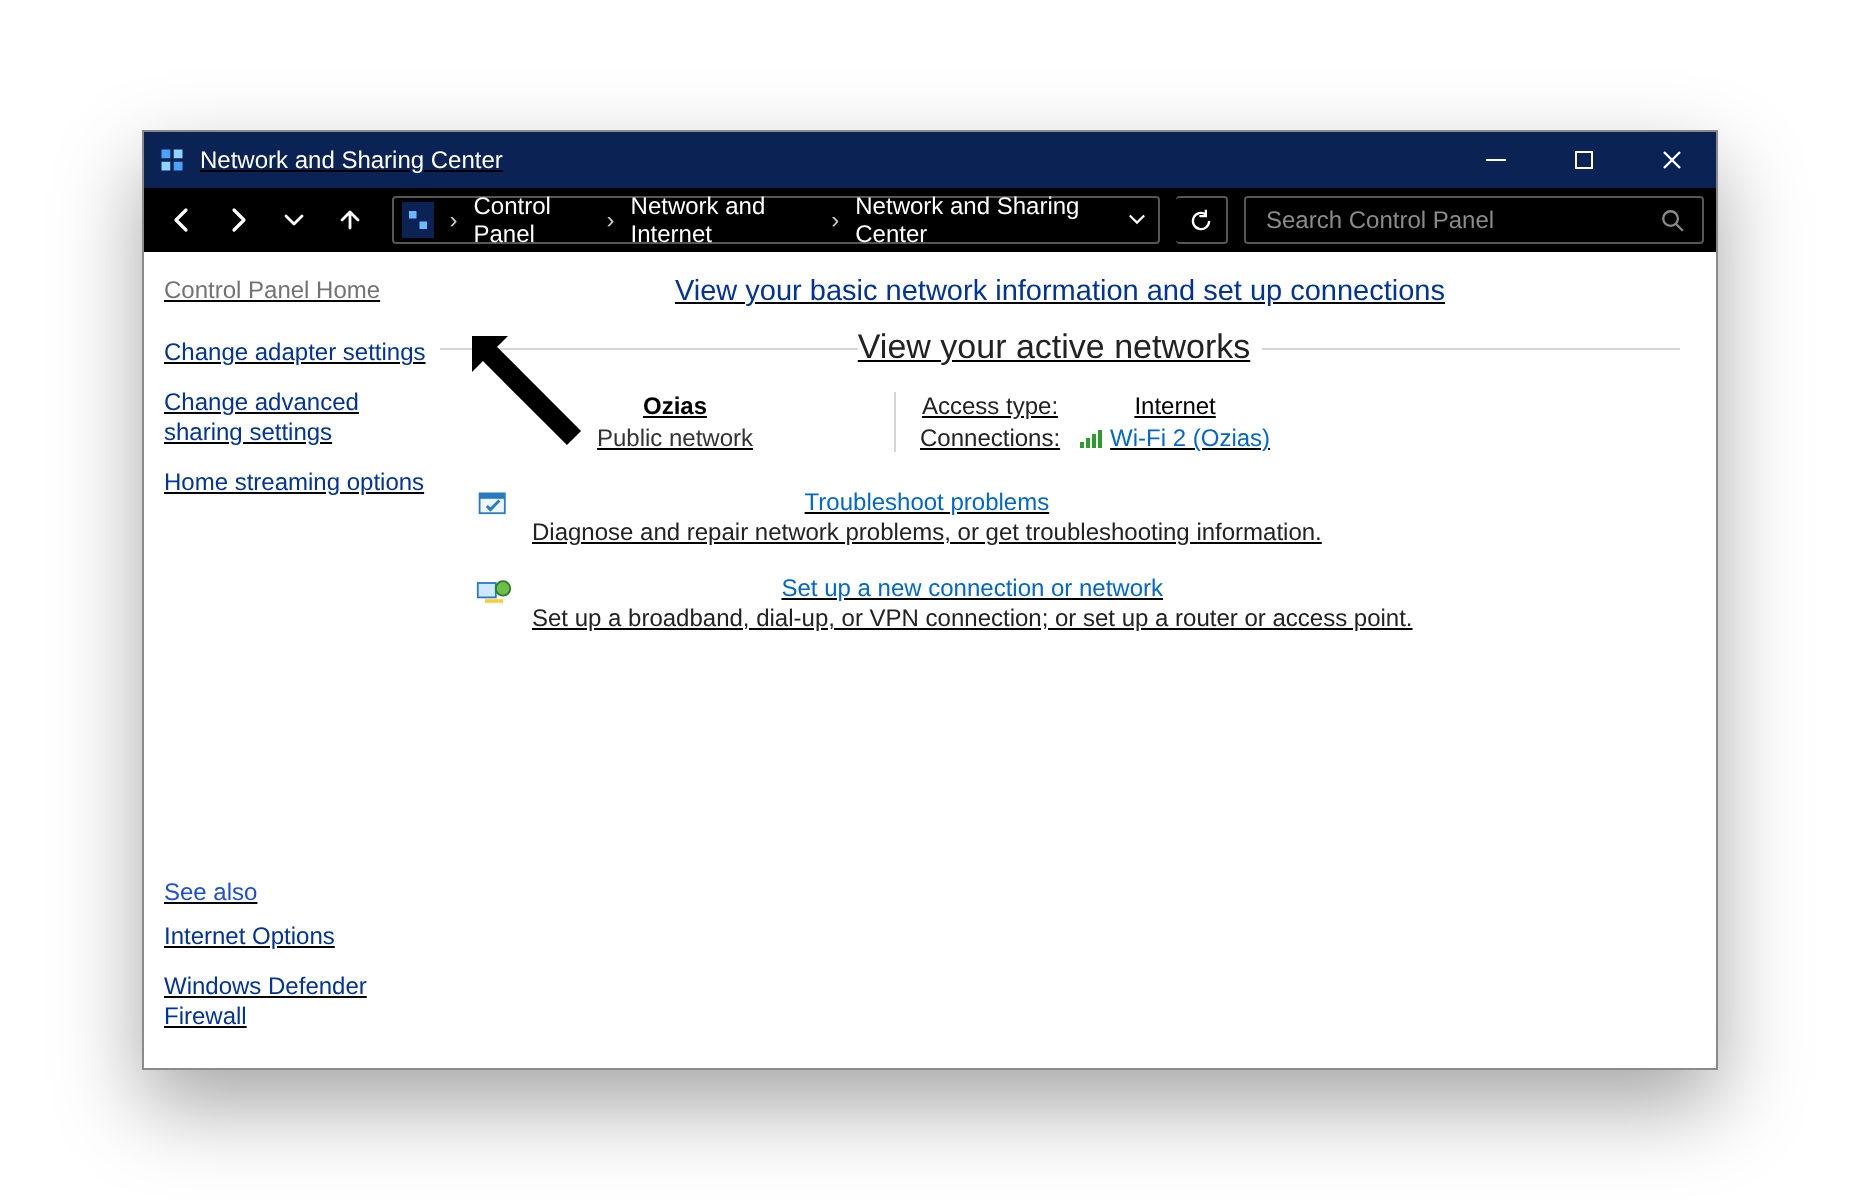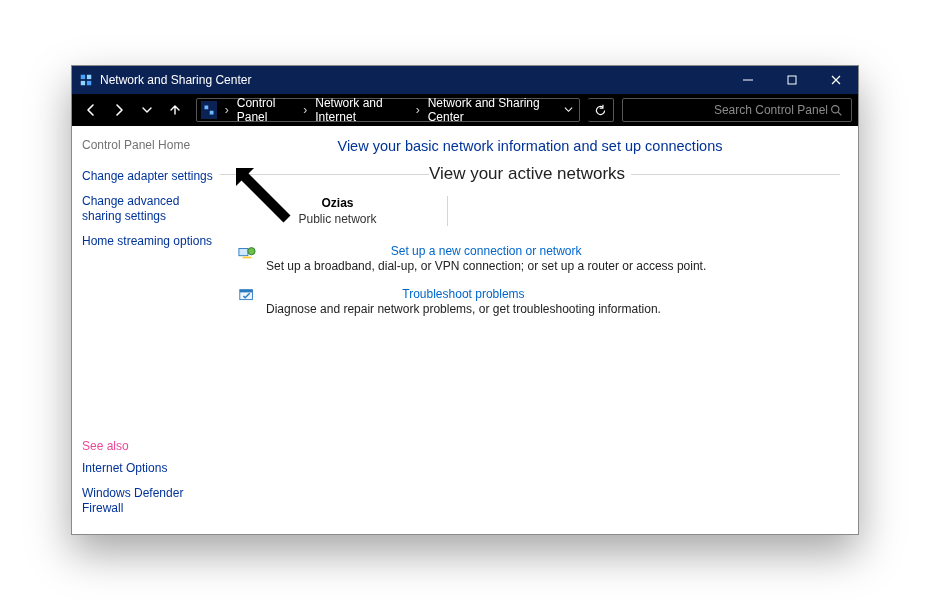--- a/index.html
+++ b/index.html
@@ -15,20 +15,21 @@
   }
   .window {
     width: 788px;
     height: 470px;
     border: 1px solid #8a8a8a;
     box-shadow: 0 18px 40px rgba(0,0,0,0.35);
     display: flex;
     flex-direction: column;
     background: #ffffff;
     position: relative;
+    text-decoration: underline;
   }
   
   .titlebar {
     height: 28px;
     background: #0b2255;
     color: #ffffff;
     display: flex;
     align-items: center;
     font-size: 12px;
   }
@@ -110,21 +111,20 @@
     padding: 0 8px;
     margin-left: 6px;
   }
   .search-box input {
     flex: 1;
     background: transparent;
     border: none;
     color: #f9a8d4;
     font-size: 12px;
     outline: none;
-    text-align: right;
   }
   .search-box input::placeholder { color: #8b8b8b; }
   
   .body-area {
     flex: 1;
     display: flex;
     background: #ffffff;
     overflow: hidden;
   }
   .sidebar {
@@ -137,21 +137,21 @@
   .sidebar a {
     color: #003399;
     text-decoration: none;
     display: block;
     margin-bottom: 10px;
     line-height: 1.25;
     cursor: pointer;
   }
   .sidebar a.cp-home { color: #737373; font-weight:400; margin-bottom: 16px; }
   .sidebar .spacer { flex: 1; }
-  .sidebar .see-also-heading { color:#ec4899; margin-bottom:8px; }
+  .sidebar .see-also-heading { color:#1d4ed8; margin-bottom:8px; }
   .main {
     flex: 1;
     padding: 10px 18px 10px 0;
     position: relative;
     text-align: center;
   }
   .main h1 {
     color: #003399;
     font-weight: 400;
     font-size: 14.5px;
@@ -347,50 +347,64 @@
       <div class="section-heading">
         <div class="hline"></div>
         <span>View your active networks</span>
       </div>
 
       <div class="network-row">
         <div class="net-left">
           <div class="netname">Ozias</div>
           <div class="nettype">Public network</div>
         </div>
-      </div>
-
+        <div class="net-right">
+          <div class="label">Access type:</div>
+          <div>Internet</div>
+          <div class="label">Connections:</div>
+          <div class="wifi-link">
+            <span class="signal-bars">
+                <span></span>
+                <span></span>
+                <span></span>
+                <span></span>
+              </span>
+            <span>Wi-Fi 2 (Ozias)</span>
+          </div>
+        </div>
+      </div>
+
+
+      <div class="task-item">
+        <div class="task-icon">
+          <svg width="18" height="18" viewBox="0 0 20 20">
+            <rect x="2" y="3" width="14" height="11" fill="#eef6ff" stroke="#2a7ac0"></rect>
+            <rect x="2" y="3" width="14" height="3" fill="#2a7ac0"></rect>
+            <path d="M6 10 L8 12 L13 7" stroke="#2a7ac0" stroke-width="1.6" fill="none"></path>
+          </svg>
+        </div>
+        <div class="task-text">
+          <div class="task-link">Troubleshoot problems</div>
+          <div class="task-desc">Diagnose and repair network problems, or get troubleshooting information.</div>
+        </div>
+      </div>
 
       <div class="task-item">
         <div class="task-icon">
           <svg width="18" height="18" viewBox="0 0 20 20">
             <rect x="1" y="5" width="10" height="8" fill="#cfe8ff" stroke="#2a7ac0"></rect>
             <circle cx="15" cy="8" r="4" fill="#6ebf4a" stroke="#2a7a2a"></circle>
             <rect x="5" y="14" width="10" height="2" fill="#ffcc33"></rect>
           </svg>
         </div>
         <div class="task-text">
           <div class="task-link">Set up a new connection or network</div>
           <div class="task-desc">Set up a broadband, dial-up, or VPN connection; or set up a router or access point.</div>
         </div>
       </div>
-
-      <div class="task-item">
-        <div class="task-icon">
-          <svg width="18" height="18" viewBox="0 0 20 20">
-            <rect x="2" y="3" width="14" height="11" fill="#eef6ff" stroke="#2a7ac0"></rect>
-            <rect x="2" y="3" width="14" height="3" fill="#2a7ac0"></rect>
-            <path d="M6 10 L8 12 L13 7" stroke="#2a7ac0" stroke-width="1.6" fill="none"></path>
-          </svg>
-        </div>
-        <div class="task-text">
-          <div class="task-link">Troubleshoot problems</div>
-          <div class="task-desc">Diagnose and repair network problems, or get troubleshooting information.</div>
-        </div>
-      </div>
     </div>
   </div>
 
   <svg class="arrow-overlay" width="70" height="70" viewBox="0 0 70 70">
     <path d="M55 55 L12 12" stroke="#000" stroke-width="10"></path>
     <path d="M4 22 L4 4 L22 4 Z" fill="#000"></path>
   </svg>
 
 </div>
 

